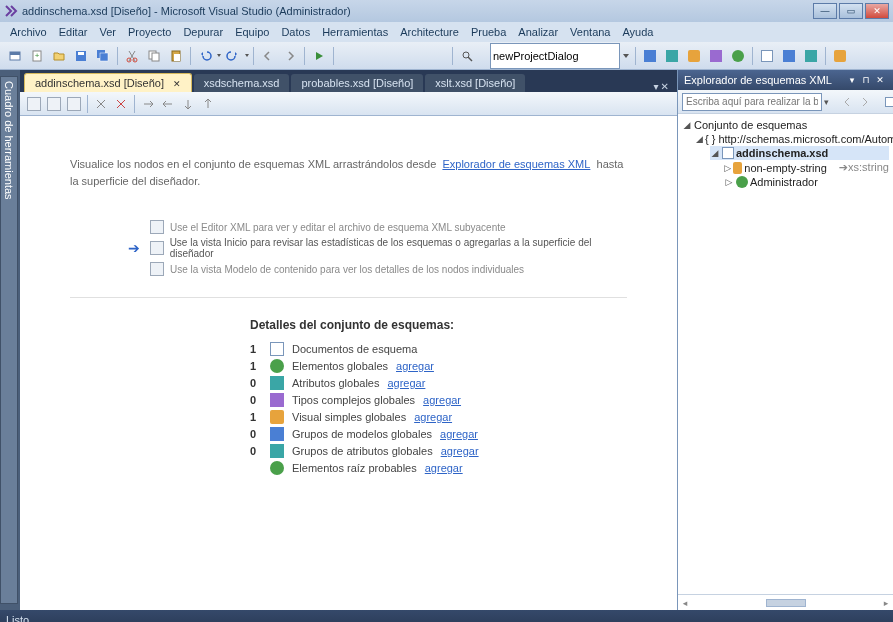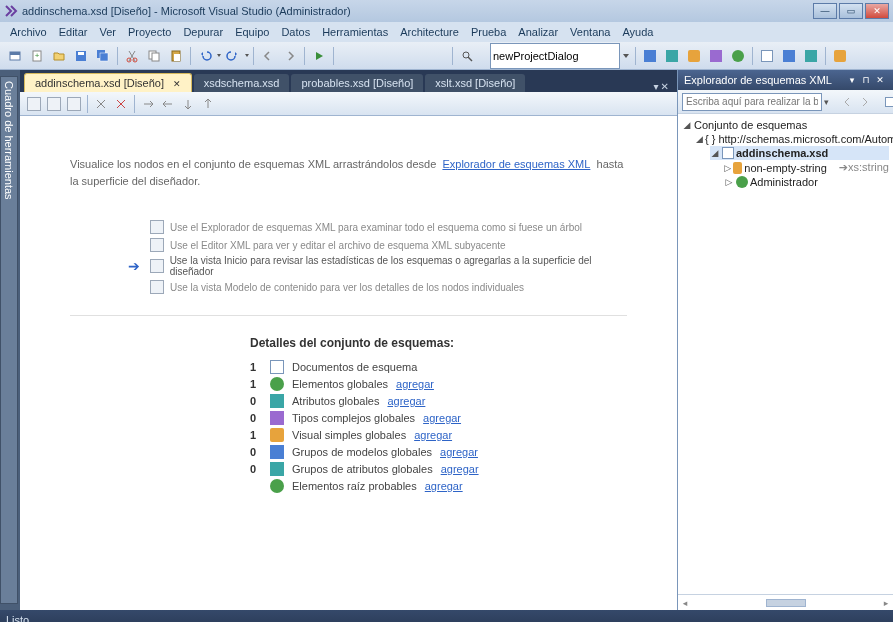--- a/index.html
+++ b/index.html
@@ -332,25 +332,20 @@
     </div>
 
     <div class="designer">
       <p class="intro-text">
         <span>Visualice los nodos en el conjunto de esquemas XML arrastrándolos desde</span>
         &nbsp;<span class="intro-link">Explorador de esquemas XML</span>&nbsp;
         <span>hasta la superficie del diseñador.</span>
       </p>
 
       <div class="view-list">
-        <div class="view-row">
-          <span class="arrow-indicator">&nbsp;</span>
-          <span class="view-icon"></span>
-          <span>Use el Explorador de esquemas XML para examinar todo el esquema como si fuese un árbol</span>
-        </div>
         <div class="view-row">
           <span class="arrow-indicator">&nbsp;</span>
           <span class="view-icon"></span>
           <span>Use el Editor XML para ver y editar el archivo de esquema XML subyacente</span>
         </div>
         <div class="view-row active-view">
           <span class="arrow-indicator">➔</span>
           <span class="view-icon"></span>
           <span>Use la vista Inicio para revisar las estadísticas de los esquemas o agregarlas a la superficie del diseñador</span>
         </div>

